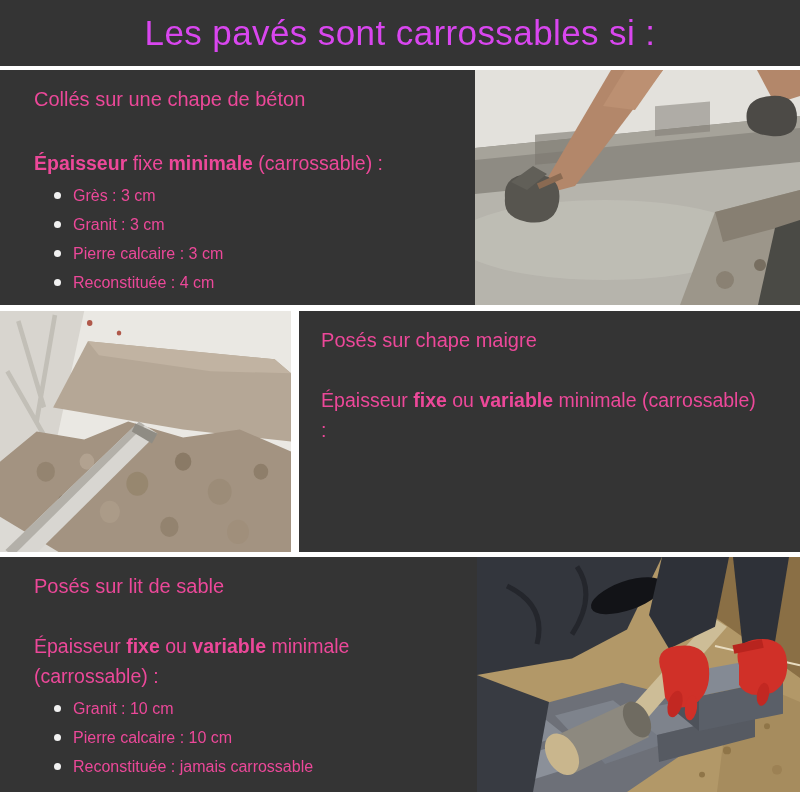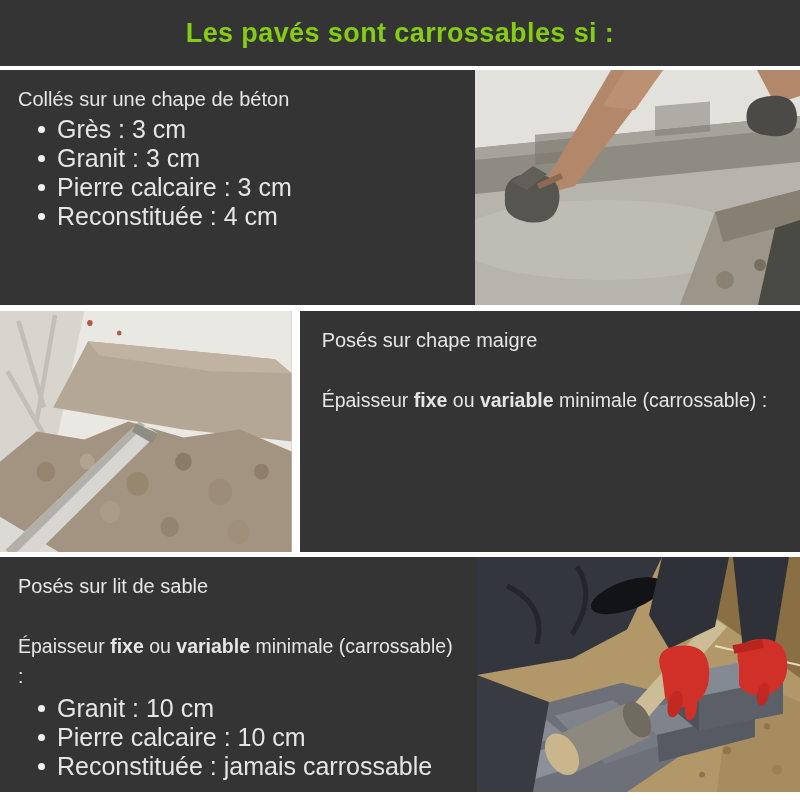--- a/index.html
+++ b/index.html
@@ -1,60 +1,61 @@
 <!DOCTYPE html>
 <html lang="fr"><head>
 <meta charset="utf-8">
 <style>
   * { margin:0; padding:0; box-sizing:border-box; }
   html,body { width:800px; height:800px; background:#ffffff;
               font-family:"Liberation Sans", sans-serif; overflow:hidden; }
 
   .banner { height:66px; background:#343434; display:flex;
             align-items:center; justify-content:center; margin-bottom:4px; }
-  .banner h1 { color:#84cc16; font-size:27px; font-weight:bold; letter-spacing:.4px; }
+  .banner h1 { color:#d946ef; font-size:35px; font-weight:normal; letter-spacing:.4px; }
 
   .row  { display:flex; }
   .row1 { height:235px; margin-bottom:6px; }
   .row2 { height:241px; margin-bottom:5px; }
   .row3 { height:235px; }
 
-  .panel { background:#343434; color:#e5e5e5; padding:12px 18px; overflow:hidden; }
+  .panel { background:#343434; color:#ec4899; padding:12px 34px; overflow:hidden; }
   .row1 .panel { width:475px; }
   .row1 .photo { width:325px; }
   .row2 .photo { width:318px; }
   .row2 .panel { width:542px; padding-left:22px;margin-left:8px; }
   .row3 .panel { width:477px; }
   .row3 .photo { width:323px; }
 
   .heading   { font-size:20px; line-height:26px; font-weight:normal; margin-top:4px; }
   .thickness { font-size:19.5px; line-height:30px; margin-top:32px; }
   .row1 .thickness { margin-top:36px; }
   .thickness .bold { font-weight:bold; }
 
   ul.bullets { list-style:none; margin-top:3px; padding-left:20px; }
-  ul.bullets li { font-size:25px; line-height:29px; position:relative; padding-left:19px; }
+  ul.bullets li { font-size:16px; line-height:29px; position:relative; padding-left:19px; }
   ul.bullets li::before { content:""; position:absolute; left:0; top:11px;
                           width:7px; height:7px; border-radius:50%; background:#f1f1f1; }
 
   .photo { position:relative; overflow:hidden; background:#c6c4be; }
   .photo svg { display:block; width:100%; height:100%; }
 </style>
 </head>
 <body>
 
 <div class="page">
 
   <header class="banner">
     <h1>Les pavés sont carrossables si :</h1>
   </header>
 
   <div class="row row1">
     <div class="panel">
       <p class="heading">Collés sur une chape de béton</p>
+      <p class="thickness"><span class="bold">Épaisseur</span><span> fixe </span><span class="bold">minimale</span><span> (carrossable) :</span></p>
       <ul class="bullets">
           <li>Grès : 3 cm</li>
           <li>Granit : 3 cm</li>
           <li>Pierre calcaire : 3 cm</li>
           <li>Reconstituée : 4 cm</li>
         </ul>
     </div>
     <div class="photo">
       <svg viewBox="0 0 325 235" preserveAspectRatio="none">
         <rect width="325" height="235" fill="#c6c4be"></rect>

